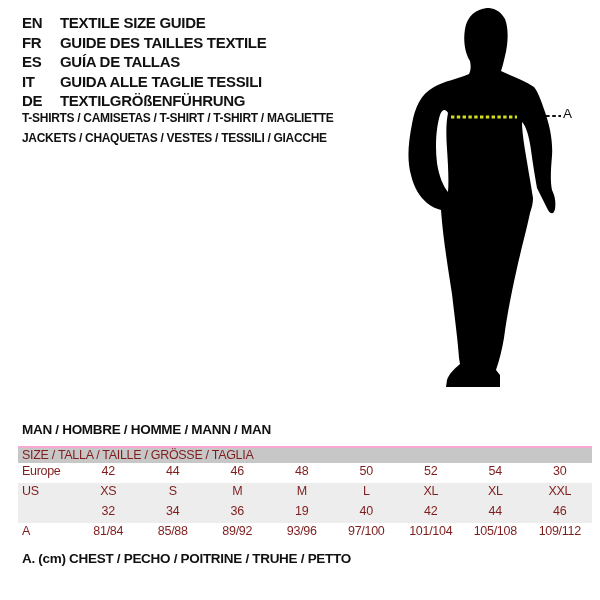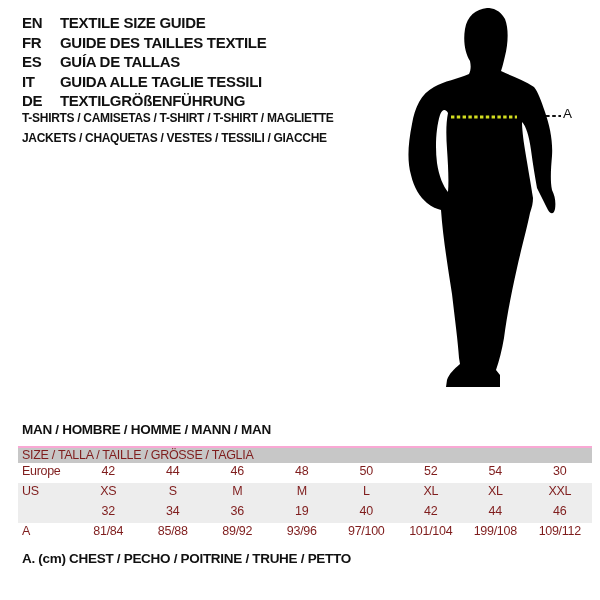--- a/index.html
+++ b/index.html
@@ -167,20 +167,20 @@
     </div>
 
     <div class="t-row">
       <span class="t-label">A</span>
       <span class="t-cell">81/84</span>
       <span class="t-cell">85/88</span>
       <span class="t-cell">89/92</span>
       <span class="t-cell">93/96</span>
       <span class="t-cell">97/100</span>
       <span class="t-cell">101/104</span>
-      <span class="t-cell">199/108</span>
+      <span class="t-cell">105/108</span>
       <span class="t-cell">109/112</span>
     </div>
   </div>
 
   <div class="footnote">A. (cm) CHEST / PECHO / POITRINE / TRUHE / PETTO</div>
 
 </div>
 
 </body></html>

